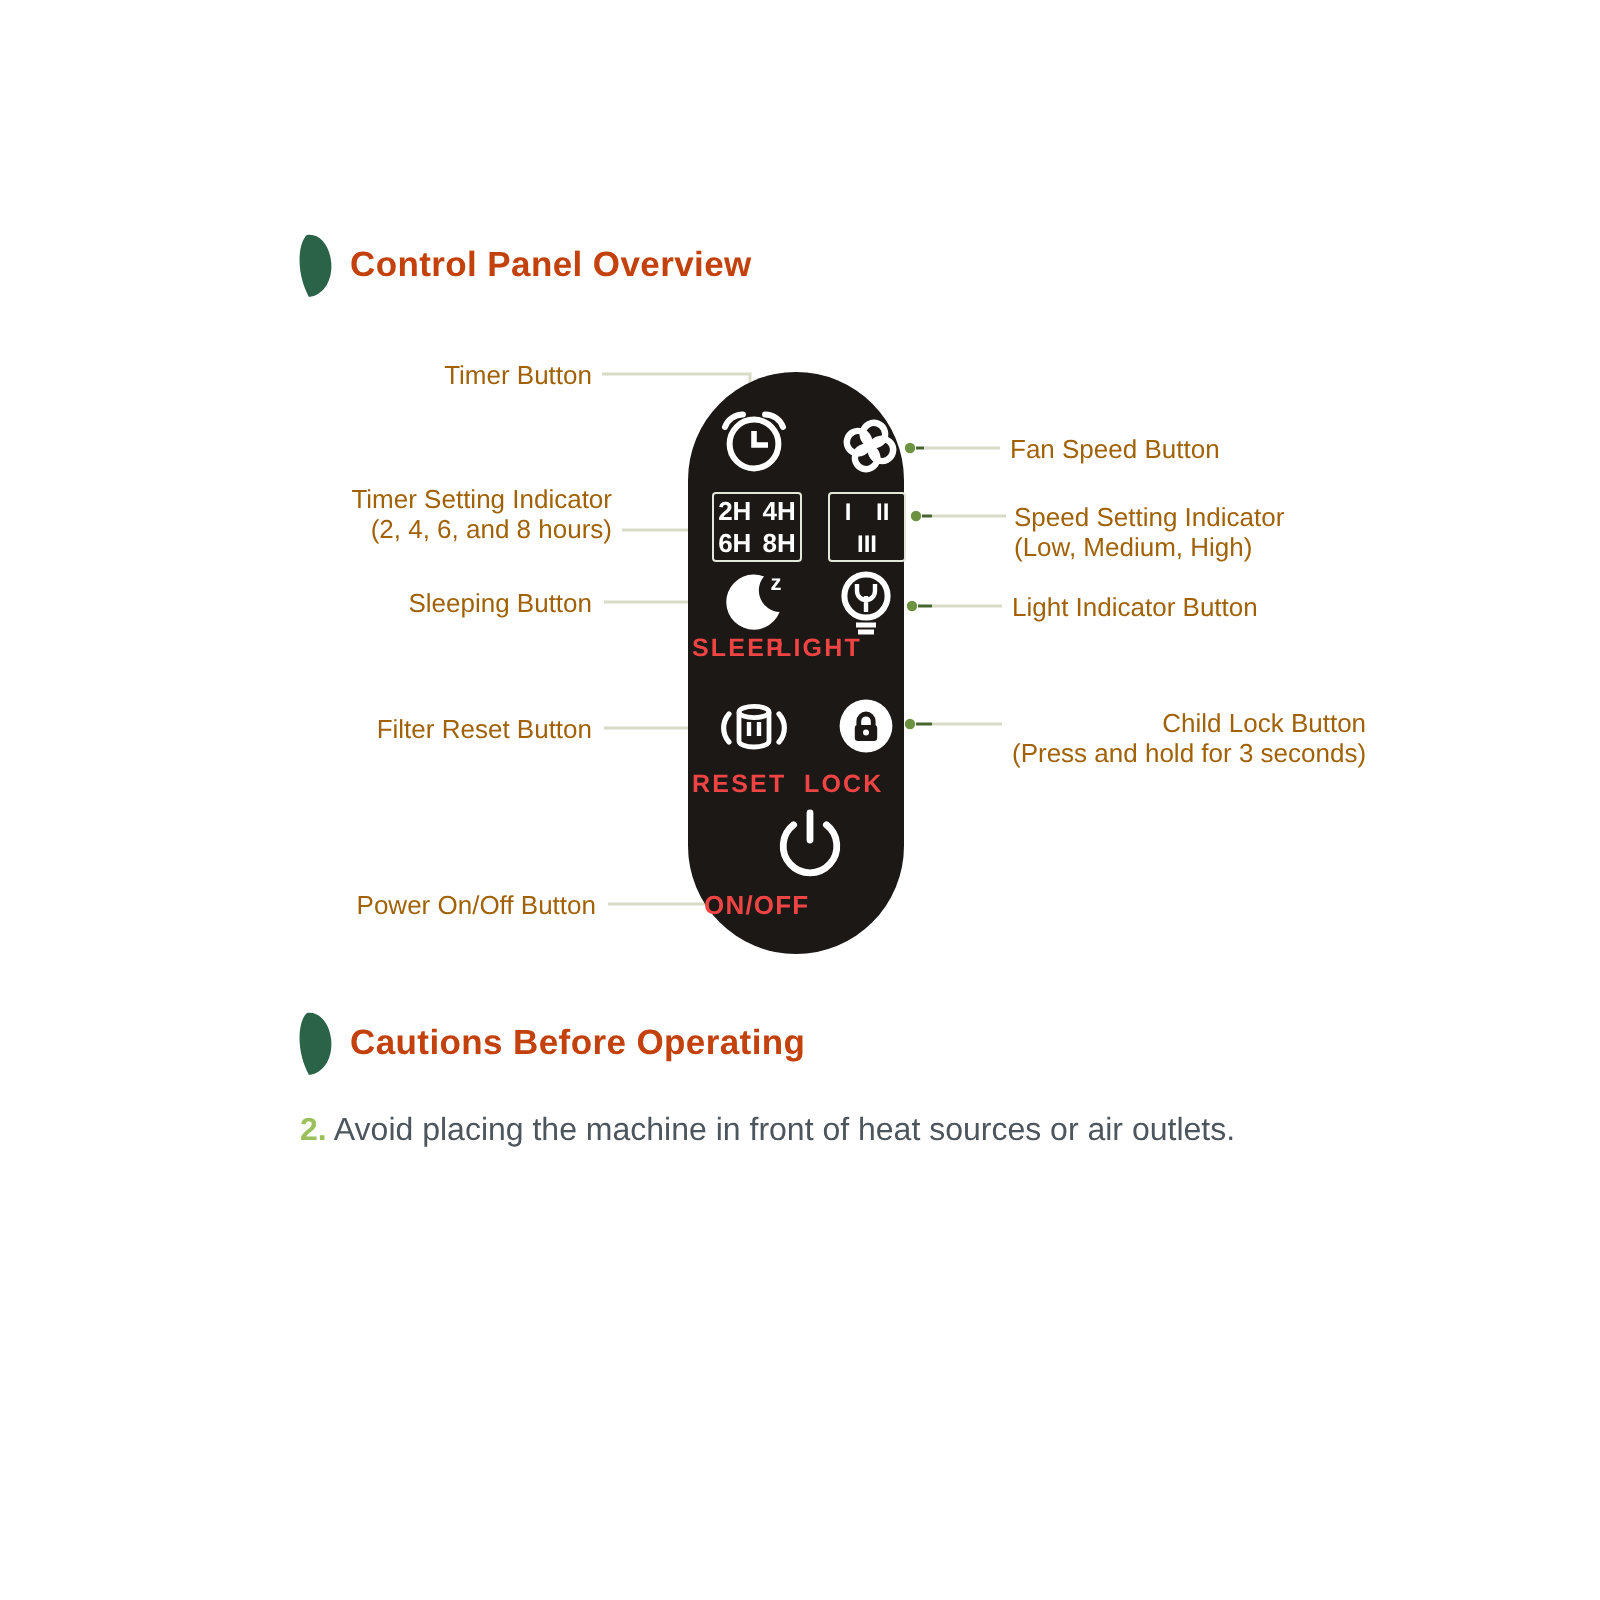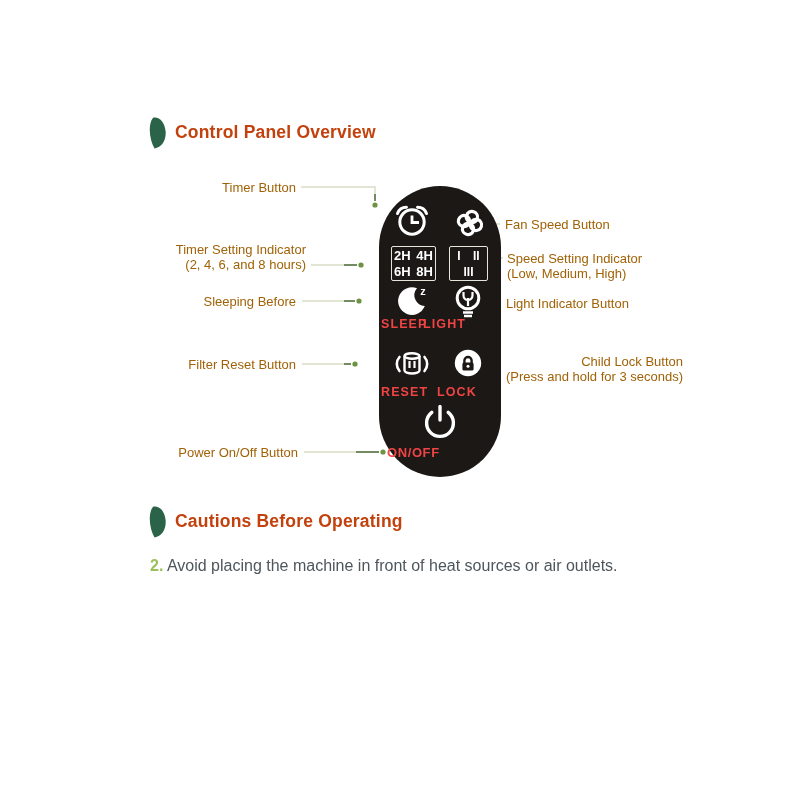--- a/index.html
+++ b/index.html
@@ -1,22 +1,22 @@
 <!DOCTYPE html>
 <html><head>
 <meta charset="utf-8">
 <style>
   html,body{margin:0;padding:0;background:#ffffff;}
   #canvas{position:relative;width:800px;height:800px;background:#ffffff;overflow:hidden;
           font-family:"Liberation Sans","DejaVu Sans",sans-serif;}
   .heading{position:absolute;display:flex;align-items:center;gap:9px;}
   .heading .htext{font-size:17.5px;font-weight:bold;color:#c2410c;letter-spacing:.2px;}
   .leaf{width:17px;height:33px;flex:0 0 17px;}
-  .panel{position:absolute;left:344px;top:186px;width:122px;height:291px;
-         background:#1b1816;border-radius:61px;margin-left:35px;}
+  .panel{position:absolute;left:344px;top:186px;width:108px;height:291px;
+         background:#1b1816;border-radius:61px;}
   .panel *{position:absolute;}
   .pbox{border:1px solid #e3e6d8;border-radius:2px;color:#fff;text-align:center;
         font-weight:700;box-sizing:border-box;}
   .pbox .row{position:static;display:block;line-height:16px;}
   .ptext{color:#ef4444;text-align:left;font-size:12.5px;font-weight:600;letter-spacing:1.1px;}
   .callout{position:absolute;font-size:13px;color:#a16207;line-height:15px;}
   .callout.left{text-align:right;}
   .callout .sub{display:block;}
   .cautions-body{position:absolute;left:150px;top:551px;width:545px;
                  font-size:16px;line-height:29px;color:#4d565c;}
@@ -74,21 +74,21 @@
   </svg>
 
   <div class="callout left" style="right:504px;top:180px;">
     <span>Timer Button</span>
   </div>
   <div class="callout left" style="right:494px;top:242px;">
     <span>Timer Setting Indicator</span>
     <span class="sub">(2, 4, 6, and 8 hours)</span>
   </div>
   <div class="callout left" style="right:504px;top:294px;">
-    <span>Sleeping Before</span>
+    <span>Sleeping Button</span>
   </div>
   <div class="callout left" style="right:504px;top:357px;">
     <span>Filter Reset Button</span>
   </div>
   <div class="callout left" style="right:502px;top:445px;">
     <span>Power On/Off Button</span>
   </div>
 
   <div class="callout" style="left:505px;top:217px;">
     <span>Fan Speed Button</span>

